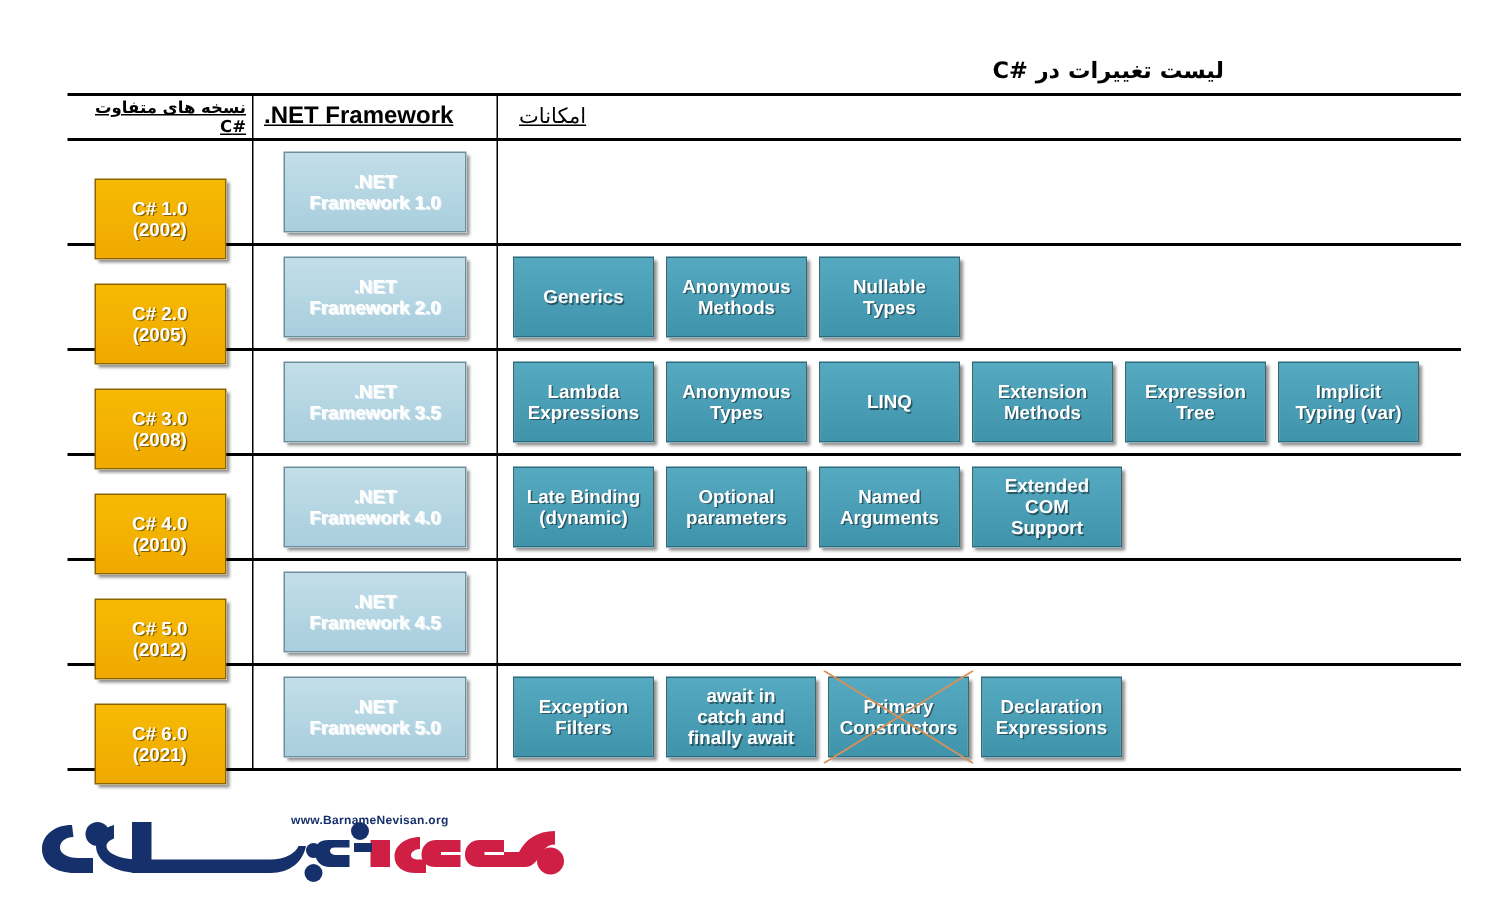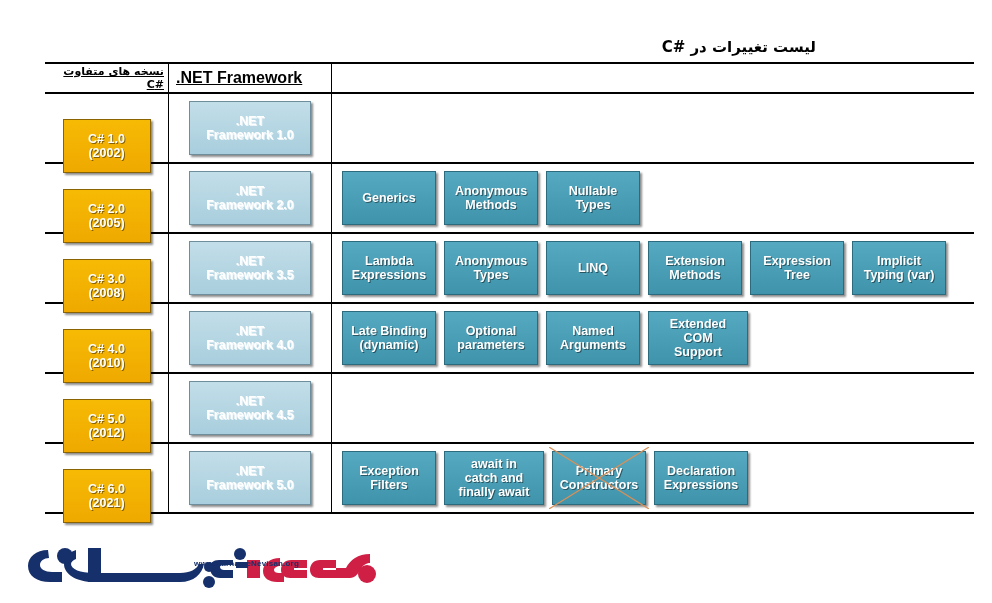--- a/index.html
+++ b/index.html
@@ -169,41 +169,44 @@
     position: absolute;
     left: 18px;
     top: 534px;
     width: 370px;
     height: 62px;
   }
   #logo svg { display: block; }
   #logo-url {
     position: absolute;
     left: 176px;
-    top: 25px;
+    top: 8px;
     font-family: "Liberation Sans", sans-serif;
     font-size: 8px;
     font-weight: bold;
     color: #16306b;
     letter-spacing: 0.2px;
   }
 </style>
 </head>
 <body>
 
 <div id="page-title">لیست تغییرات در #C</div>
 
 <div id="matrix">
 
   <div class="hrow">
     <div class="col-a">
       <div class="h-ver">نسخه های متفاوت #C</div>
     </div>
     <div class="col-b">
       <div class="h-net">.NET Framework</div>
+    </div>
+    <div class="col-c">
+      <div class="h-feat">امکانات</div>
     </div>
   </div>
 
   <div id="rows-host">
       <div class="drow">
         <div class="col-a">
           <div class="chip chip-version">
             <div>
               <div>C# 1.0</div>
               <div>(2002)</div>

